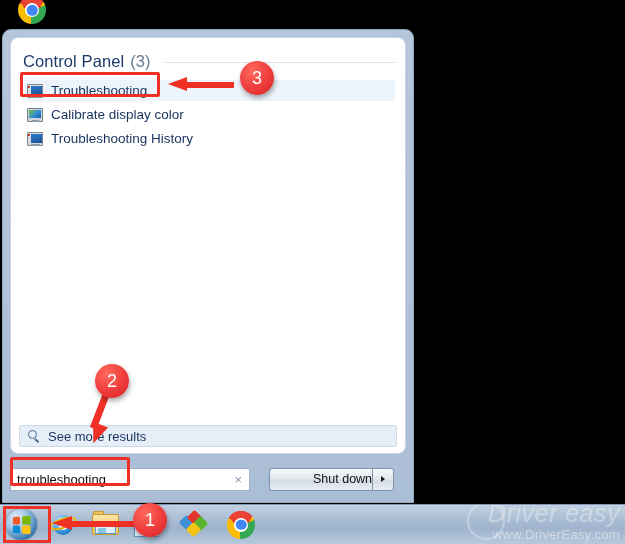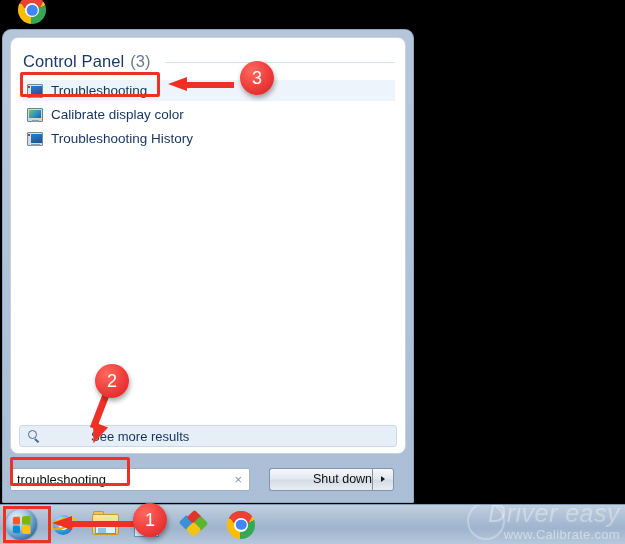--- a/index.html
+++ b/index.html
@@ -72,21 +72,21 @@
     border:3px solid #ee3124;border-radius:2px;box-sizing:border-box;
     pointer-events:none;
   }
 
   
   .seemore{
     position:absolute;left:8px;right:8px;bottom:6px;height:22px;
     background:#e6eef7;border:1px solid #ccd9e8;border-radius:3px;
     display:flex;align-items:center;gap:7px;padding-left:8px;box-sizing:border-box;
   }
-  .seemore .txt{font-size:13px;color:#16335e;margin-left:43px;}
+  .seemore .txt{font-size:13px;color:#16335e;}
   .mag{width:13px;height:13px;position:relative;flex:0 0 13px;}
   .mag .ring{position:absolute;left:0;top:0;width:9px;height:9px;border:1.4px solid #4a6a94;border-radius:50%;box-sizing:border-box;}
   .mag .hdl{position:absolute;left:7px;top:8px;width:5px;height:1.6px;background:#4a6a94;transform:rotate(42deg);transform-origin:left center;}
 
   
   .botbar{
     position:absolute;left:7px;right:7px;top:431px;height:36px;
     display:flex;align-items:center;
   }
   .searchwrap{position:relative;width:240px;height:23px;}
@@ -371,21 +371,21 @@
             <div class="white"></div>
             <div class="blue"></div>
         </div>
       </div>
 
     </div>
 
     <div class="wm-logo"></div>
     <div class="wm">
       <div class="wm-main">Driver easy</div>
-      <div class="wm-sub">www.Calibrate.com</div>
+      <div class="wm-sub">www.DriverEasy.com</div>
     </div>
 
   </div>
 
   <div class="hl-box"></div>
   <div class="hl-search"></div>
   <div class="hl-orb"></div>
 
   <div class="arr3">
     <span class="shaft"></span>

